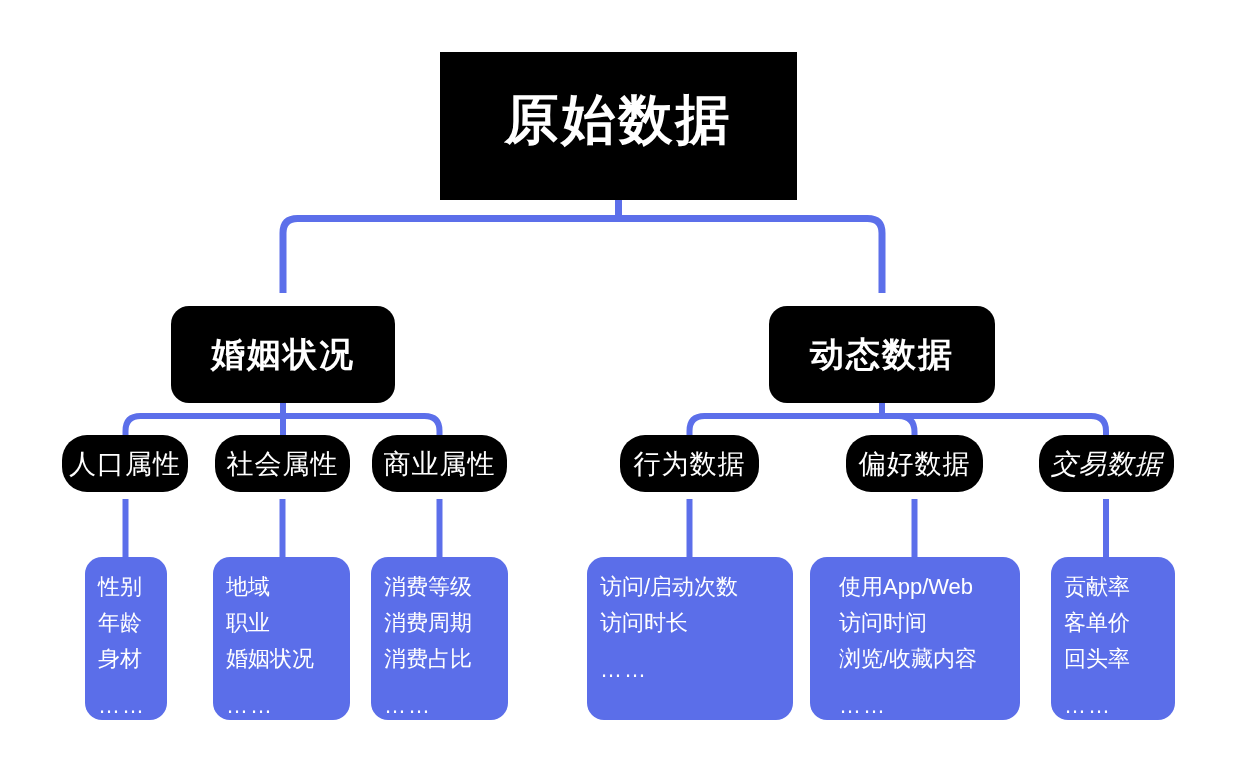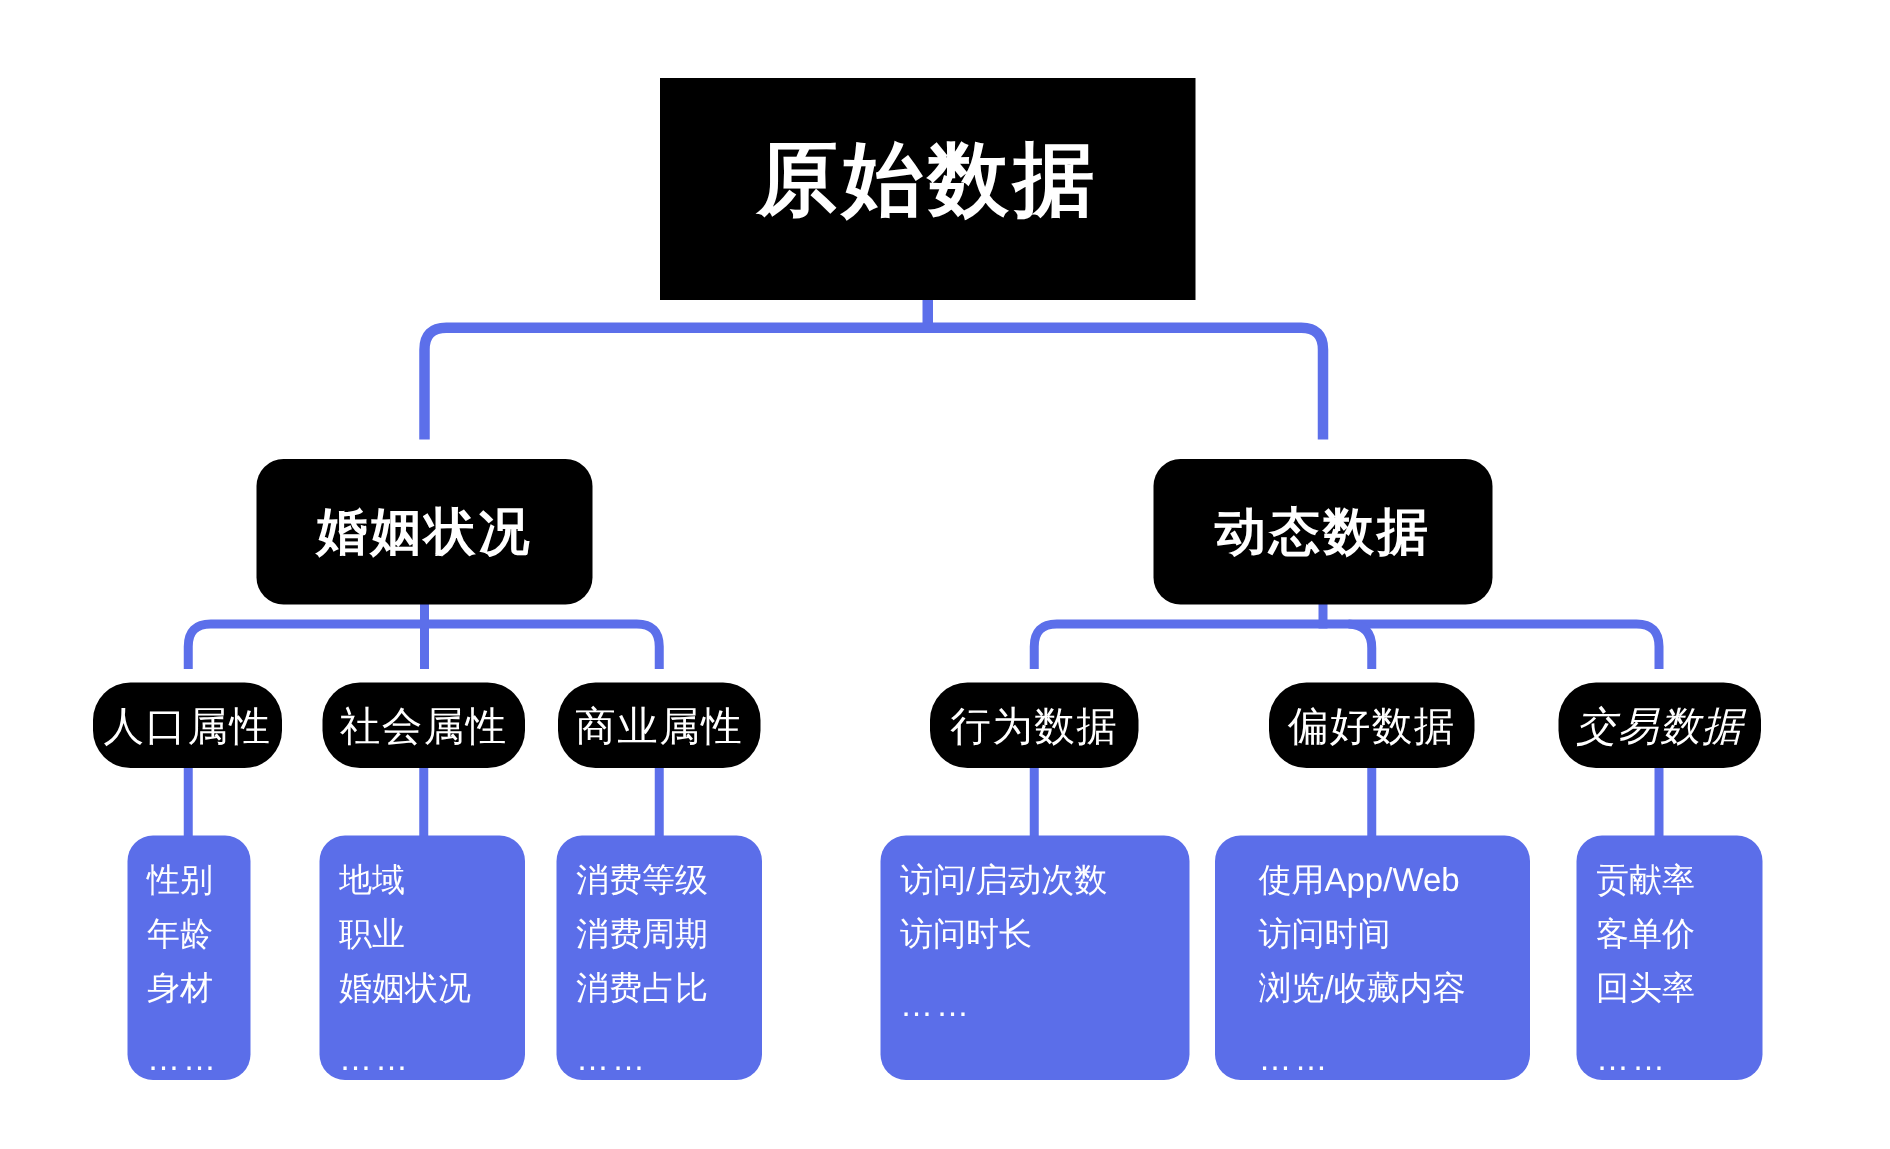--- a/index.html
+++ b/index.html
@@ -41,21 +41,21 @@
     border-radius: 0;
   }
   .n-l2 {
     top: 291px; height: 97px;
     border-radius: 18px;
     font-size: 34px; font-weight: bold; letter-spacing: 2px;
   }
   .n-static  { left: 171px; width: 224px; }
   .n-dynamic { left: 769px; width: 226px; }
   .n-l3 {
-    top: 440px; height: 57px;
+    top: 420px; height: 57px;
     border-radius: 25px;
     font-size: 27px; letter-spacing: 1px;
   }
   .n-demographic { left: 62px;    width: 126px; }
   .n-social      { left: 215px;   width: 135px; }
   .n-business    { left: 372px;   width: 135px; }
   .n-behavior    { left: 620px;   width: 139px; }
   .n-preference  { left: 846px;   width: 137px; justify-content: center; }
   .n-transaction { left: 1039px;  width: 135px; font-style: italic; }
   .leaf {

